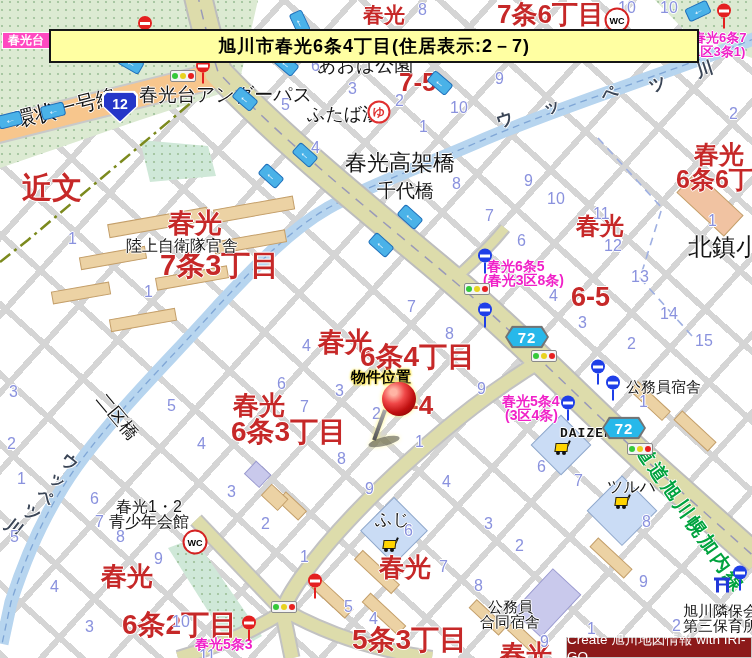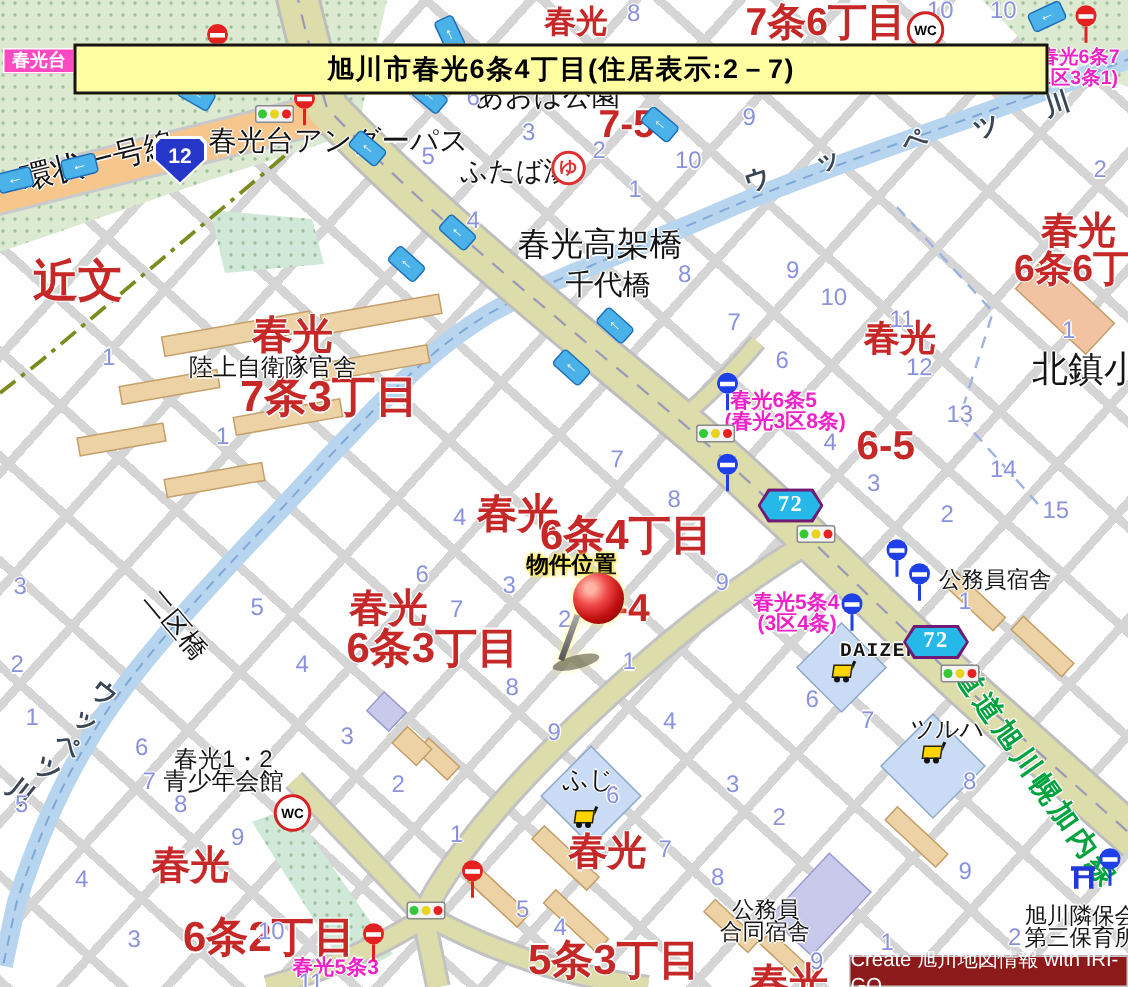--- a/index.html
+++ b/index.html
@@ -48,22 +48,22 @@
   .cart .body{position:absolute;left:2px;top:4px;width:11px;height:7px;background:#ffd400;
       border:1px solid #222;transform:skewX(-8deg);}
   .cart .w1,.cart .w2{position:absolute;bottom:0;width:4px;height:4px;border-radius:50%;background:#111;}
   .cart .w1{left:3px;}.cart .w2{left:9px;}
   .b12{width:36px;height:33px;background:#fff;
       clip-path:polygon(10% 0,90% 0,100% 12%,100% 48%,50% 100%,0 48%,0 12%);}
   .b12 b{position:absolute;left:2px;top:2px;right:2px;bottom:2px;background:#2536c8;
       clip-path:polygon(10% 0,90% 0,100% 12%,100% 48%,50% 100%,0 48%,0 12%);
       color:#fff;font-size:14px;font-weight:bold;display:flex;align-items:center;justify-content:center;
       padding-bottom:7px;}
-  .b72{width:44px;height:23px;background:#701a75;
-      clip-path:polygon(0 50%,16% 0,84% 0,100% 50%,84% 100%,16% 100%);font-family:Liberation Serif, serif;}
+  .b72{width:44px;height:23px;background:#737373;
+      clip-path:polygon(0 50%,16% 0,84% 0,100% 50%,84% 100%,16% 100%);}
   .b72 b{position:absolute;left:2px;top:2px;right:2px;bottom:2px;background:#27b8ea;
       clip-path:polygon(0 50%,16% 0,84% 0,100% 50%,84% 100%,16% 100%);
       color:#fff;font-size:15px;font-weight:bold;display:flex;align-items:center;justify-content:center;letter-spacing:1px;}
   .torii{width:16px;height:15px;}
   .torii::before{content:"";position:absolute;left:0;top:0;width:16px;height:3px;background:#2238d8;}
   .torii::after{content:"";position:absolute;left:2px;top:6px;width:12px;height:2px;background:#2238d8;}
   .torii i{position:absolute;top:2px;width:3px;height:13px;background:#2238d8;}
   .torii .l{left:1.5px;}.torii .r{right:1.5px;}
   .arrow{width:22px;height:12px;background:#4ab2e8;border:1px solid #1d6fbb;border-radius:3px;
       color:#fff;font-size:11px;line-height:10px;text-align:center;font-weight:bold;}

